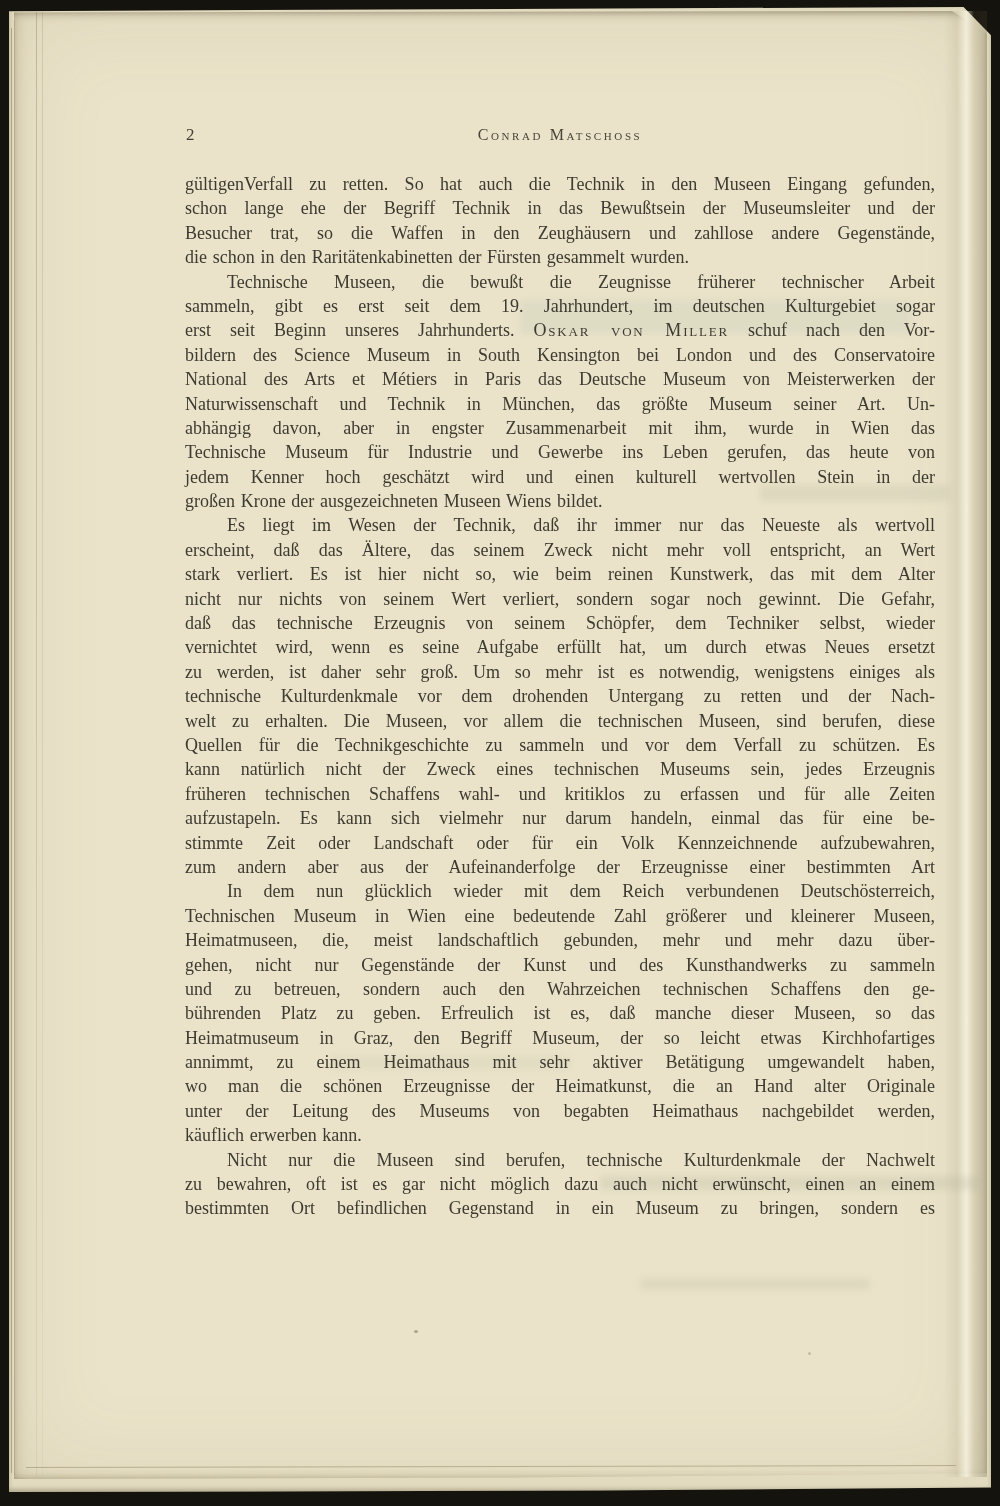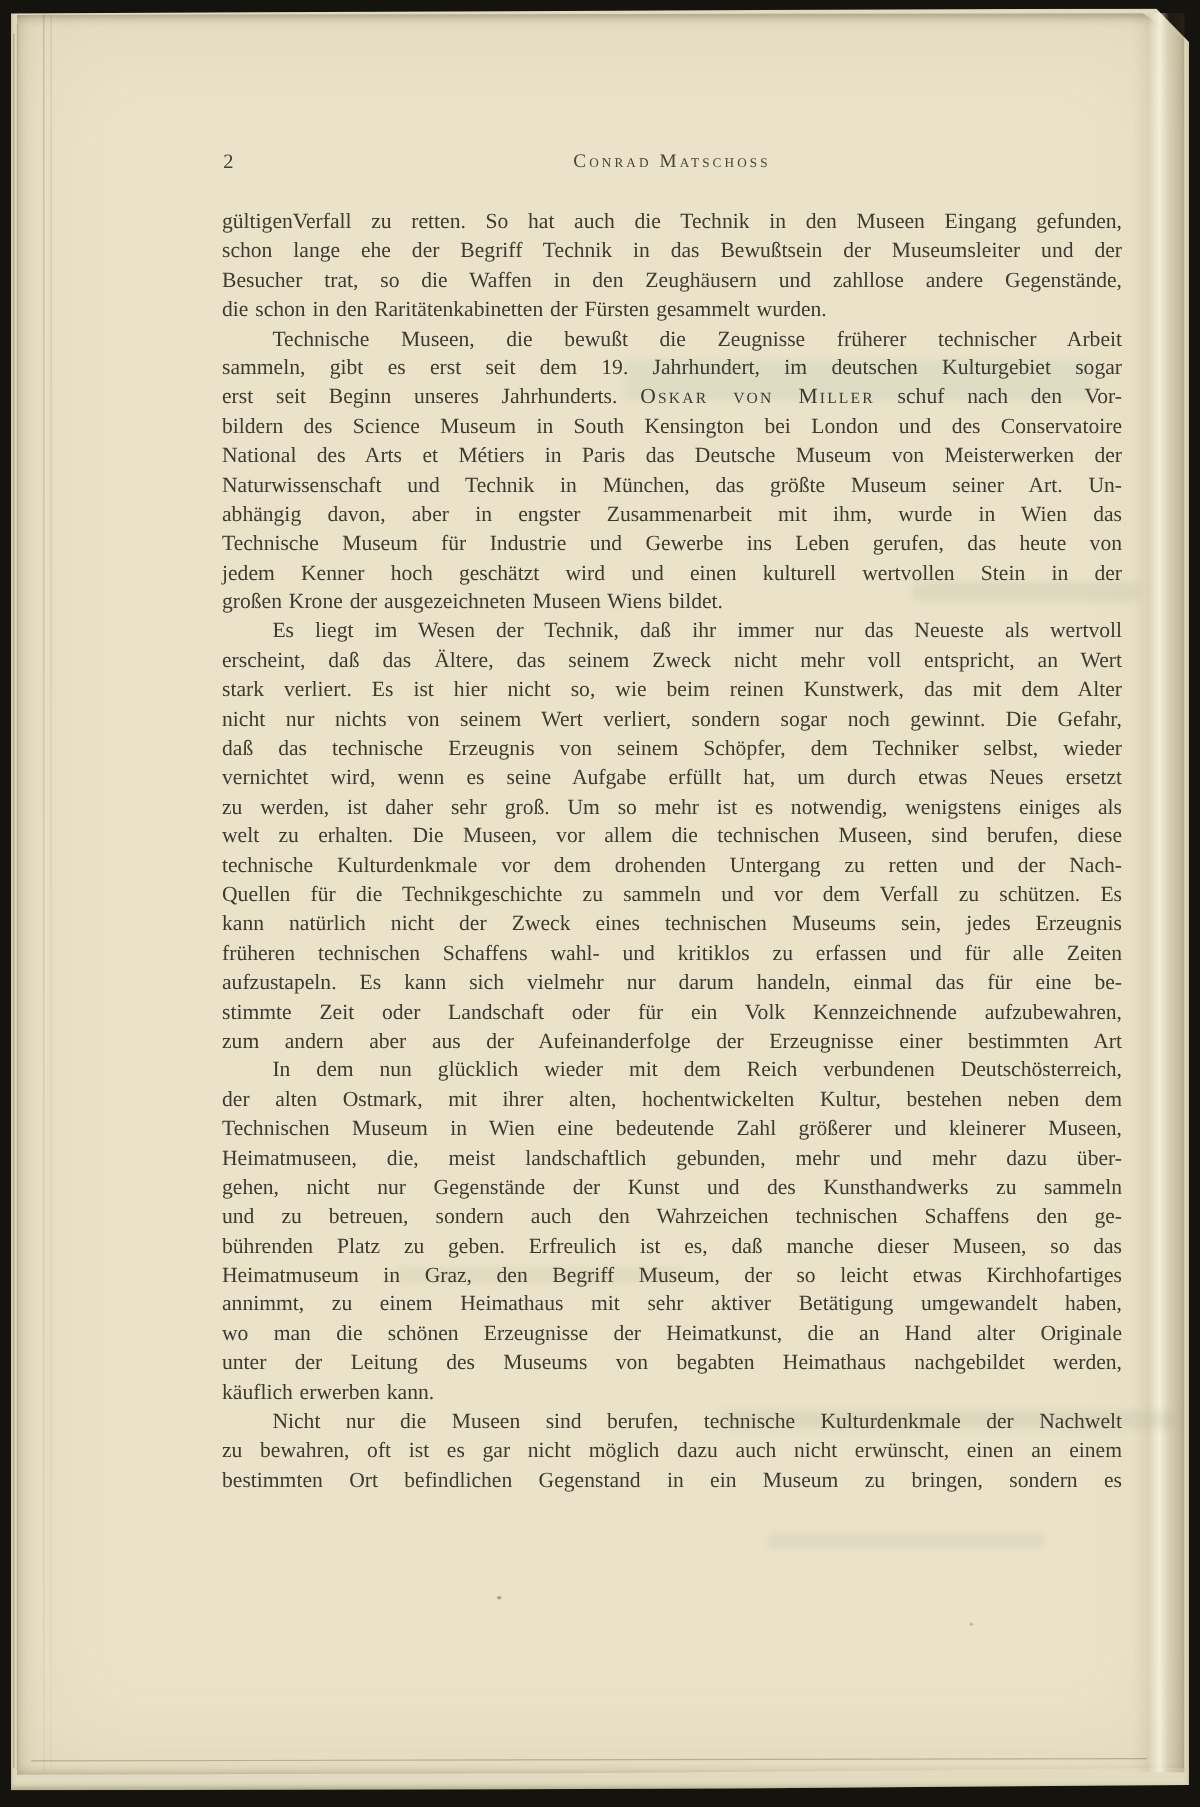--- a/index.html
+++ b/index.html
@@ -138,30 +138,29 @@
         <div class="line"><span>Technische Museum für Industrie und Gewerbe ins Leben gerufen, das heute von</span></div>
         <div class="line"><span>jedem Kenner hoch geschätzt wird und einen kulturell wertvollen Stein in der</span></div>
         <div class="line last"><span>großen Krone der ausgezeichneten Museen Wiens bildet.</span></div>
         <div class="line indent"><span>Es liegt im Wesen der Technik, daß ihr immer nur das Neueste als wertvoll</span></div>
         <div class="line"><span>erscheint, daß das Ältere, das seinem Zweck nicht mehr voll entspricht, an Wert</span></div>
         <div class="line"><span>stark verliert. Es ist hier nicht so, wie beim reinen Kunstwerk, das mit dem Alter</span></div>
         <div class="line"><span>nicht nur nichts von seinem Wert verliert, sondern sogar noch gewinnt. Die Gefahr,</span></div>
         <div class="line"><span>daß das technische Erzeugnis von seinem Schöpfer, dem Techniker selbst, wieder</span></div>
         <div class="line"><span>vernichtet wird, wenn es seine Aufgabe erfüllt hat, um durch etwas Neues ersetzt</span></div>
         <div class="line"><span>zu werden, ist daher sehr groß. Um so mehr ist es notwendig, wenigstens einiges als</span></div>
+        <div class="line"><span>technische Kulturdenkmale vor dem drohenden Untergang zu retten und der Nach-</span></div>
         <div class="line"><span>welt zu erhalten. Die Museen, vor allem die technischen Museen, sind berufen, diese</span></div>
-        <div class="line"><span>technische Kulturdenkmale vor dem drohenden Untergang zu retten und der Nach-</span></div>
         <div class="line"><span>Quellen für die Technikgeschichte zu sammeln und vor dem Verfall zu schützen. Es</span></div>
         <div class="line"><span>kann natürlich nicht der Zweck eines technischen Museums sein, jedes Erzeugnis</span></div>
         <div class="line"><span>früheren technischen Schaffens wahl- und kritiklos zu erfassen und für alle Zeiten</span></div>
         <div class="line"><span>aufzustapeln. Es kann sich vielmehr nur darum handeln, einmal das für eine be-</span></div>
         <div class="line"><span>stimmte Zeit oder Landschaft oder für ein Volk Kennzeichnende aufzubewahren,</span></div>
         <div class="line"><span>zum andern aber aus der Aufeinanderfolge der Erzeugnisse einer bestimmten Art</span></div>
         <div class="line indent"><span>In dem nun glücklich wieder mit dem Reich verbundenen Deutschösterreich,</span></div>
-        <div class="line"><span>der alten Ostmark, mit ihrer alten, hochentwickelten Kultur, bestehen neben dem</span></div>
         <div class="line"><span>Technischen Museum in Wien eine bedeutende Zahl größerer und kleinerer Museen,</span></div>
         <div class="line"><span>Heimatmuseen, die, meist landschaftlich gebunden, mehr und mehr dazu über-</span></div>
         <div class="line"><span>gehen, nicht nur Gegenstände der Kunst und des Kunsthandwerks zu sammeln</span></div>
         <div class="line"><span>und zu betreuen, sondern auch den Wahrzeichen technischen Schaffens den ge-</span></div>
         <div class="line"><span>bührenden Platz zu geben. Erfreulich ist es, daß manche dieser Museen, so das</span></div>
         <div class="line"><span>Heimatmuseum in Graz, den Begriff Museum, der so leicht etwas Kirchhofartiges</span></div>
         <div class="line"><span>annimmt, zu einem Heimathaus mit sehr aktiver Betätigung umgewandelt haben,</span></div>
         <div class="line"><span>wo man die schönen Erzeugnisse der Heimatkunst, die an Hand alter Originale</span></div>
         <div class="line"><span>unter der Leitung des Museums von begabten Heimathaus nachgebildet werden,</span></div>
         <div class="line last"><span>käuflich erwerben kann.</span></div>

